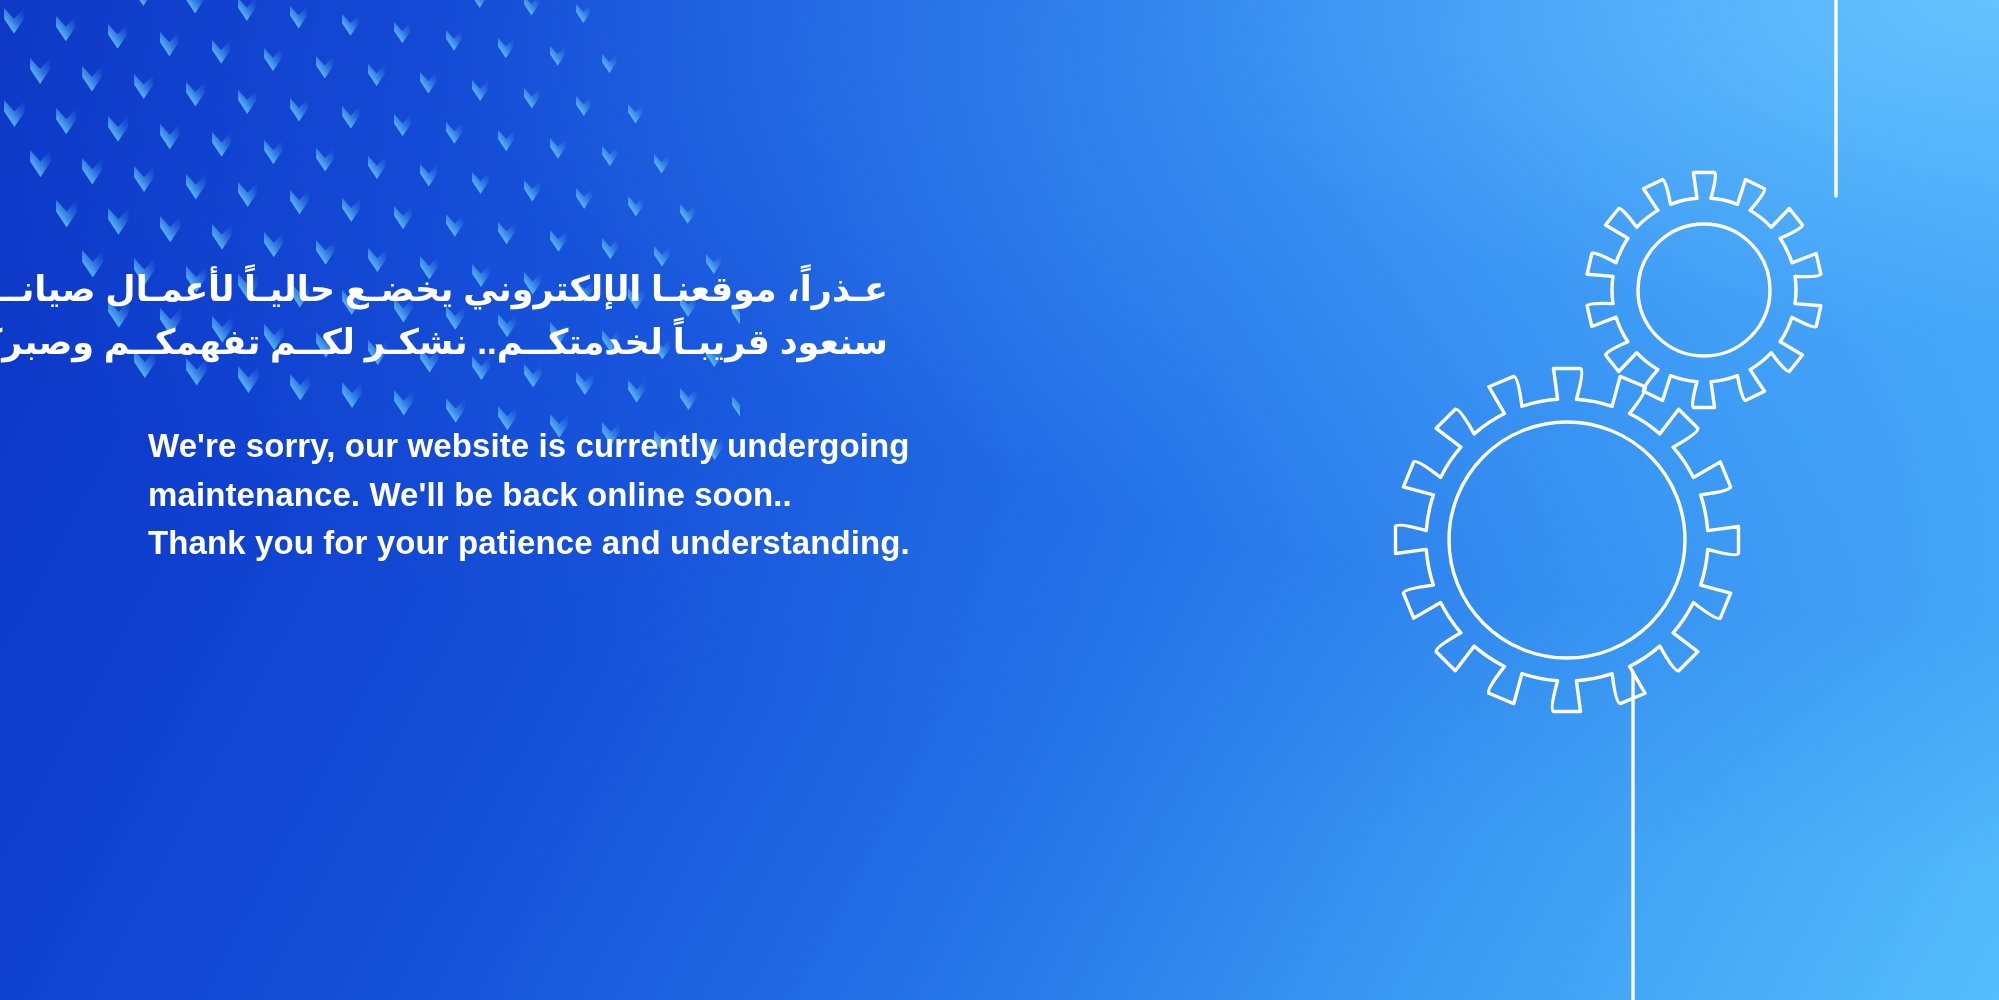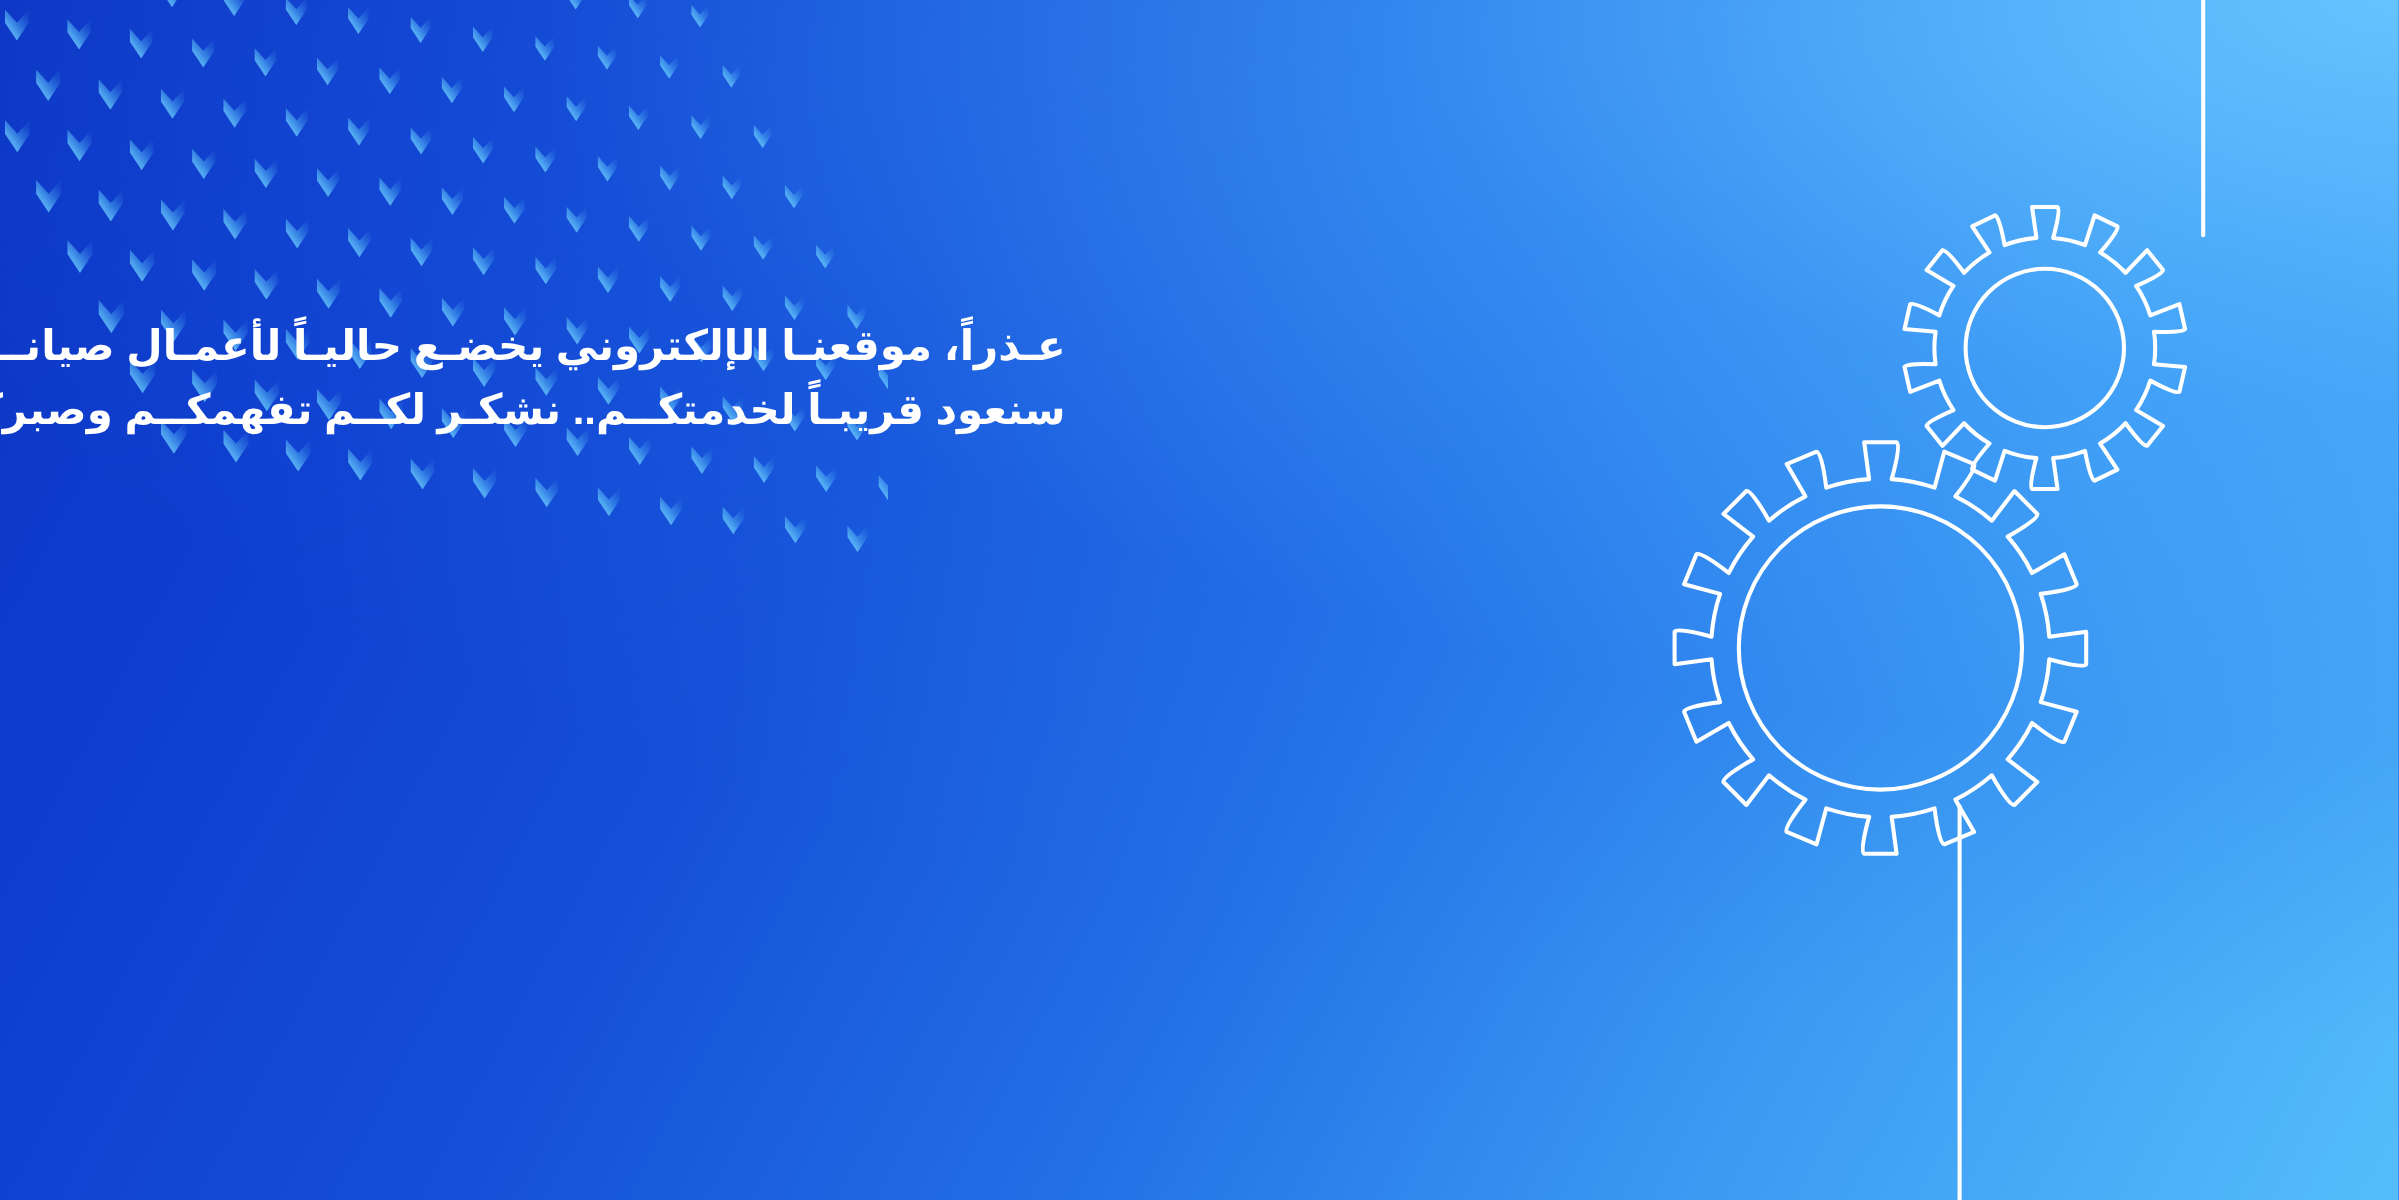--- a/index.html
+++ b/index.html
@@ -253,15 +253,20 @@
     </g>
   </svg>
 
   <div id="message-block">
 
     <div>
       <div class="arabic-line">عـذراً، موقعنـا الإلكتروني يخضـع حاليـاً لأعمـال صيانــة.</div>
       <div class="arabic-line">سنعود قريبـاً لخدمتكــم.. نشكـر لكــم تفهمكــم وصبركــم</div>
     </div>
 
+    <div id="english-paragraph">
+      <div class="english-line">We're sorry, our website is currently undergoing</div>
+      <div class="english-line">maintenance. We'll be back online soon..</div>
+      <div class="english-line">Thank you for your patience and understanding.</div>
+    </div>
 
   </div>
 </div>
 
 </body></html>

